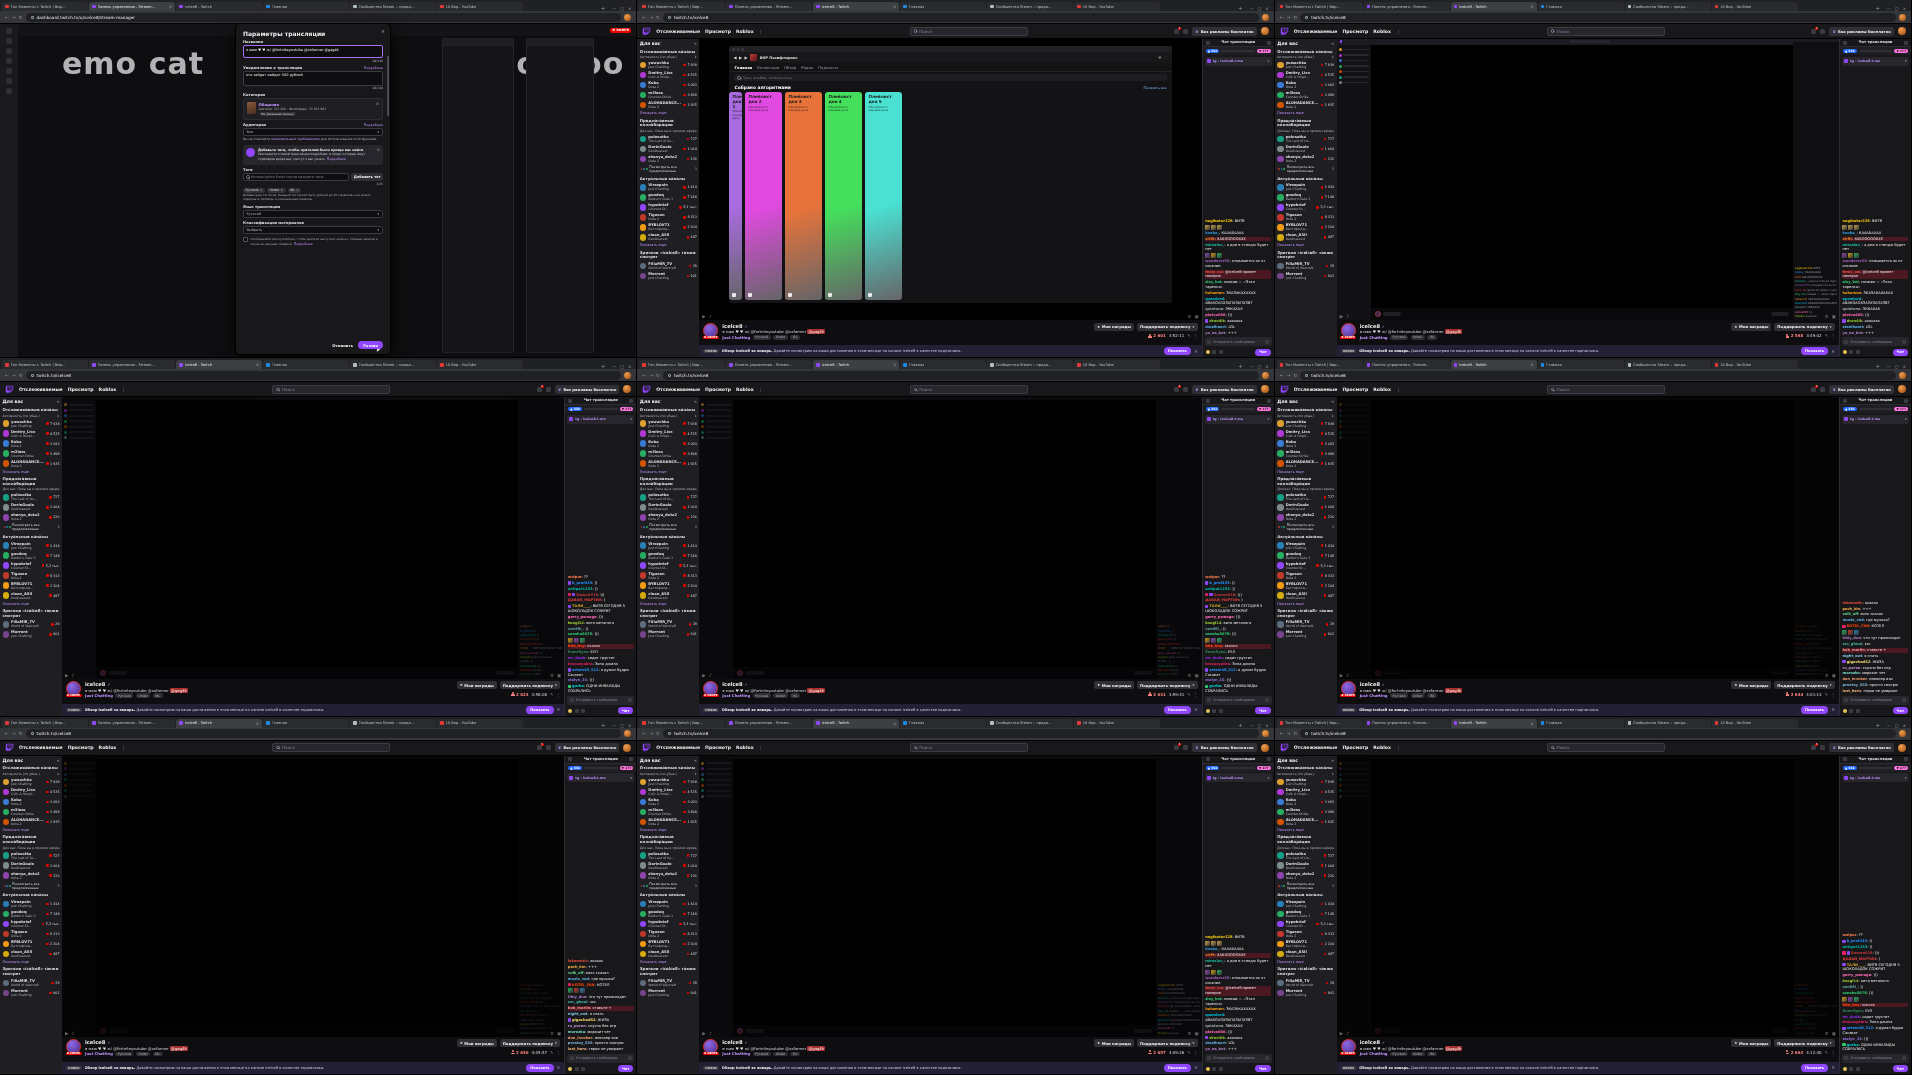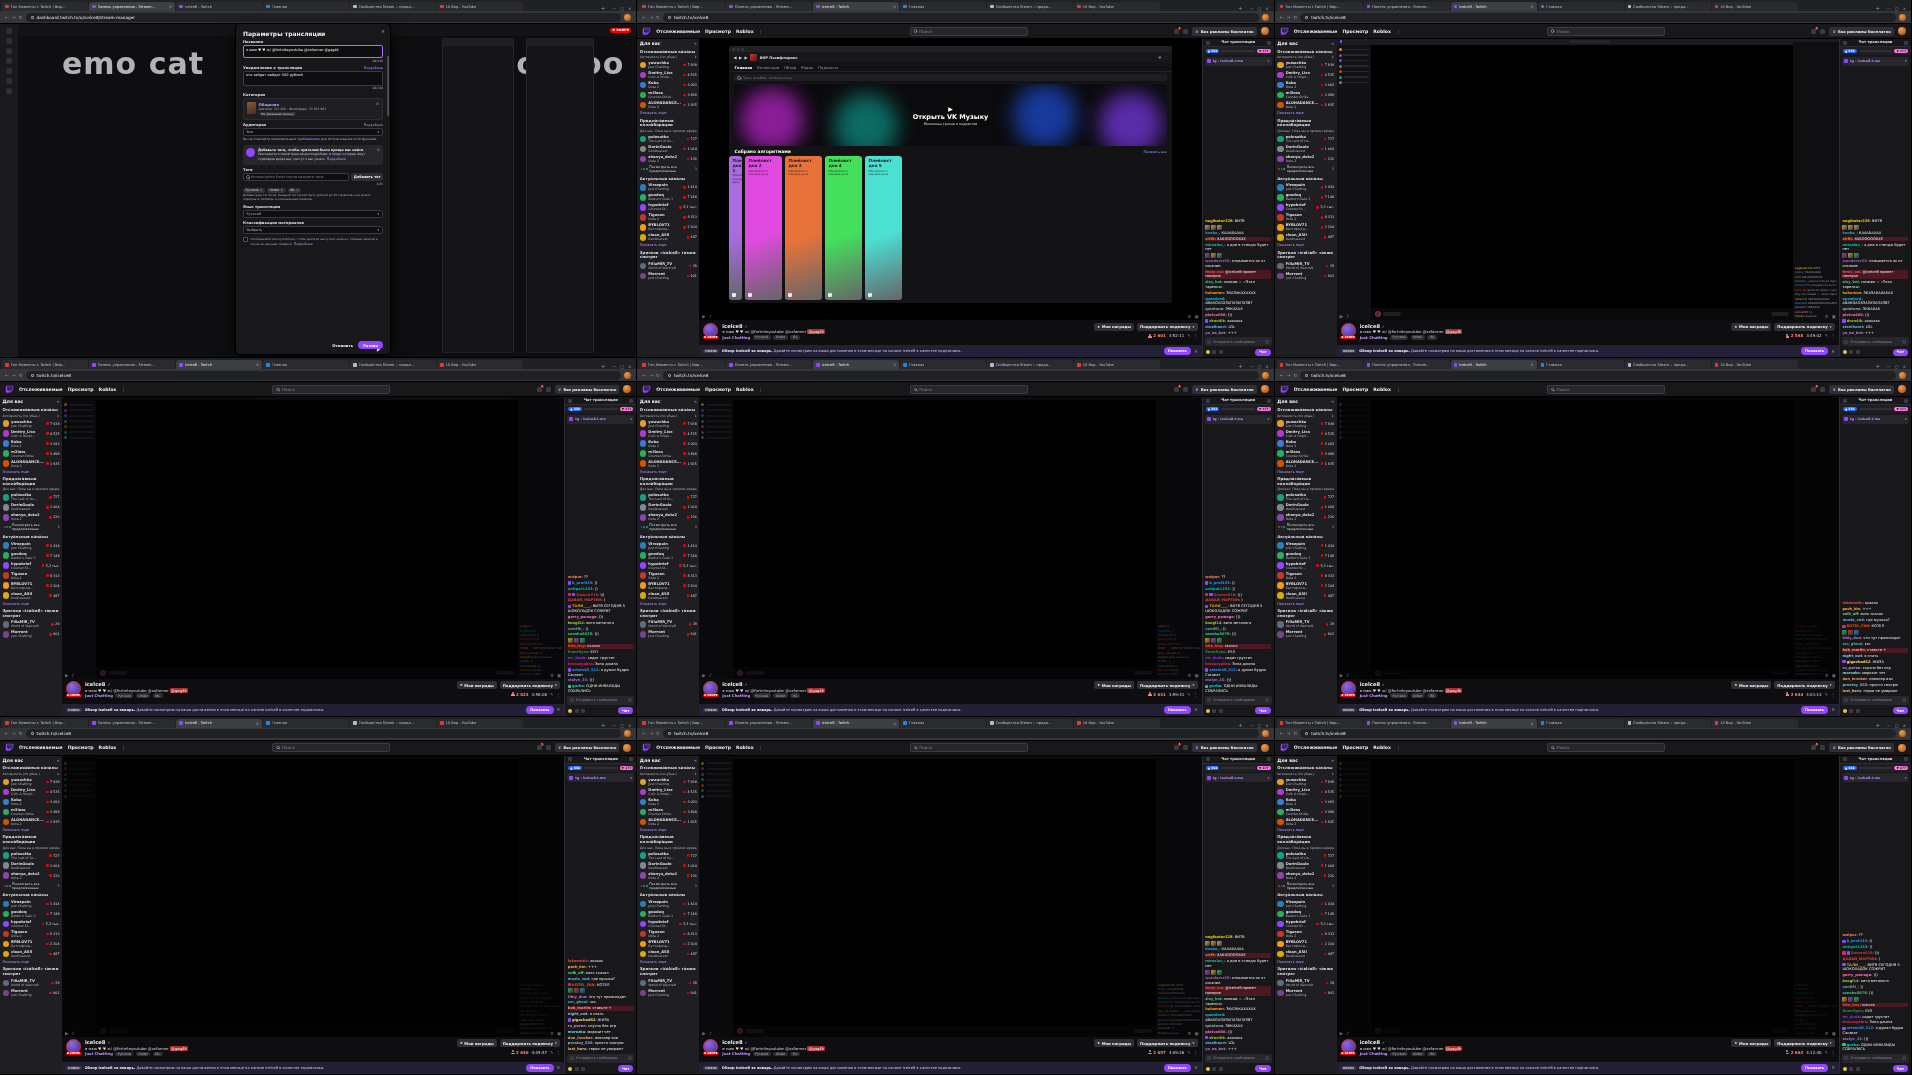--- a/index.html
+++ b/index.html
@@ -710,31 +710,20 @@
       <span class="on">Главная</span>
       <span>Коллекция</span>
       <span>Обзор</span>
       <span>Радио</span>
       <span>Подкасты</span>
     </div>
     <div class="mz-search">
       <span class="ic-search"></span>
       <span>Трек, альбом, исполнитель</span>
     </div>
-    <div class="mz-hero">
-      <span class="blob b1"></span>
-                <span class="blob b2"></span>
-                <span class="blob b3"></span>
-                <span class="blob b4"></span>
-      <div class="mz-hero-c">
-        <span class="mz-hero-play">▶</span>
-        <span class="mz-hero-t">Открыть VK Музыку</span>
-        <span class="mz-hero-s">Миллионы треков и подкастов</span>
-      </div>
-    </div>
     <div class="mz-sec">
       <span>Собрано алгоритмами</span>
       <span class="lnk">Показать все</span>
     </div>
     <div class="mz-cards">
                 <div class="mz-card cut" style="background: linear-gradient(160deg, rgb(169, 107, 224) 55%, rgba(255, 255, 255, 0.35));">
                   <div class="t">Плейлист дня 1</div>
                   <div class="s">Обновляется каждый день</div>
                   <span class="lg"></span>
                 </div>

